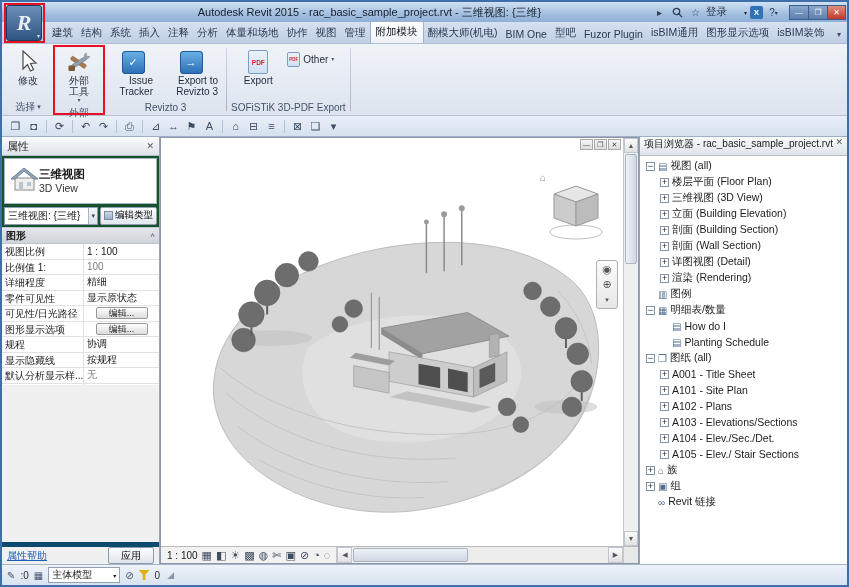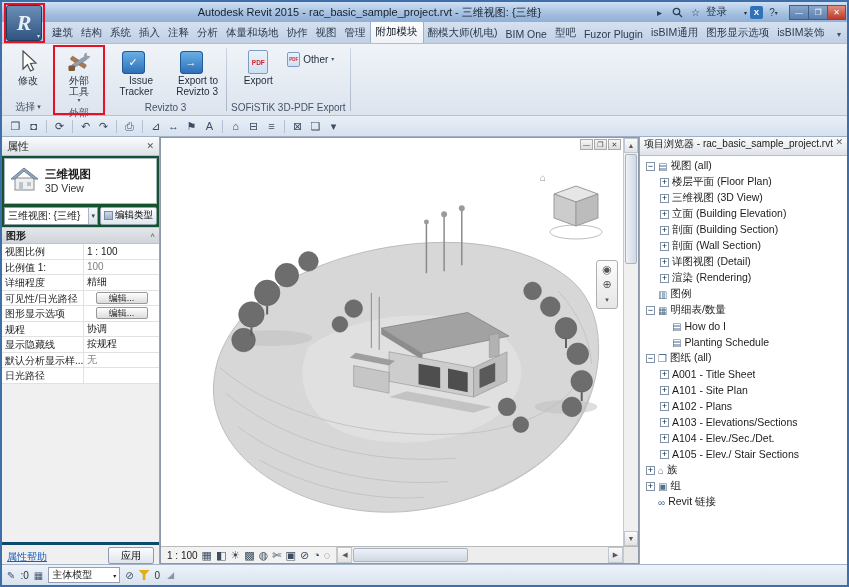--- a/index.html
+++ b/index.html
@@ -48,38 +48,38 @@
 .wrap46{width:48px}
 
 .qat{flex:0 0 21px;height:21px;background:linear-gradient(#e9eff7,#d6e1ef);border-bottom:1px solid #9fb0c6;display:flex;align-items:center;padding:0 5px;gap:1px}
 .qicon{min-width:17px;height:17px;display:flex;align-items:center;justify-content:center;font-size:11px;color:#3c4d63;border-radius:2px}
 .qsep{width:1px;height:13px;background:#b4c1d3;margin:0 3px}
 
 .main{flex:1;display:flex;min-height:0;background:#e8e8e8}
 .props{flex:0 0 158px;width:158px;background:#14532d;border-right:1px solid #98a4b5;display:flex;flex-direction:column;min-height:0}
 .phead{flex:0 0 19px;background:linear-gradient(#fafbfc,#dfe3ea);border-bottom:1px solid #b5bdc9;display:flex;align-items:center;padding:0 5px;font-size:11px}
 .phx{margin-left:auto;font-size:9px;color:#555}
-.typebox{flex:0 0 46px;background:#fff;border:1px solid #a9b4c4;margin:2px 2px 1px;display:flex;align-items:center;gap:6px;padding:2px 4px}
+.typebox{flex:0 0 46px;background:#fff;border:1px solid #a9b4c4;margin:2px 2px 1px;display:flex;align-items:center;padding:2px 4px}
 .tname{font-size:11.5px;font-weight:bold;line-height:14px}
 .tsub{font-weight:normal;font-size:10.5px;color:#333}
 .selrow{flex:0 0 22px;display:flex;gap:2px;padding:1px 2px 2px;align-items:center}
 .vsel{flex:1;height:18px;background:#fff;border:1px solid #8f9cae;display:flex;align-items:center;padding:0 0 0 3px;font-size:10px;overflow:hidden;white-space:nowrap}
 .varrow{margin-left:auto;font-size:7px;color:#444;background:linear-gradient(#f3f6fa,#d9e1ec);border-left:1px solid #a9b4c4;height:100%;display:flex;align-items:center;padding:0 2px}
 .etbtn{height:18px;font-size:9.5px;background:linear-gradient(#fbfcfd,#e2e8f0);border:1px solid #93a0b2;border-radius:2px;display:flex;align-items:center;gap:2px;padding:0 3px;white-space:nowrap}
 .eticon{width:9px;height:9px;background:linear-gradient(#cfd8e6,#9fb0c8);border:1px solid #7b8ba1}
 .pgrid{flex:1;overflow:hidden;background:#f0f0f0;border-top:1px solid #c2c8d2}
 .psec{height:16px;background:linear-gradient(#e3e6ea,#d0d5db);border-bottom:1px solid #bfc4cc;display:flex;align-items:center;justify-content:space-between;padding:0 4px;font-weight:bold;font-size:10px;color:#222}
 .chev{font-weight:normal;font-size:8px;color:#555}
 .prow{display:flex;height:15.5px;background:#fff;border-bottom:1px solid #e2e2e2;font-size:10px}
 .plabel{width:82px;padding:1px 3px;border-right:1px solid #e2e2e2;white-space:nowrap;overflow:hidden;color:#222}
 .pvalue{flex:1;padding:0 3px;white-space:nowrap;overflow:hidden;display:flex;align-items:center}
 .pvalue.muted{color:#7e7e7e}
 .vbtn{margin:0 auto;min-width:52px;height:12px;line-height:11px;font-size:9px;text-align:center;background:linear-gradient(#fefefe,#dcdcdc);border:1px solid #999;border-radius:2px;color:#222;padding:0 4px}
 .pfill{flex:1;background:#f0f0f0}
-.pbottom{flex:0 0 22px;border-top:3px solid #0c4a6e;display:flex;align-items:flex-end;padding:0 5px;background:#f0f0f0}
+.pbottom{flex:0 0 22px;border-top:5px solid #0c4a6e;display:flex;align-items:center;padding:0 5px;background:#f0f0f0}
 .phelp{color:#1b5db8;text-decoration:underline;font-size:10px}
 .applybtn{margin-left:auto;height:17px;padding:0 12px;font-size:10px;background:linear-gradient(#fbfcfd,#dfe5ed);border:1px solid #8f9cae;border-radius:2px}
 
 .canvasw{flex:1;min-width:0;background:#fff;border:1px solid #8d99a9;display:flex;flex-direction:column;position:relative}
 .scene{flex:1;position:relative;overflow:hidden}
 .scene svg.scn{position:absolute;left:0;top:0;width:calc(100% - 15px);height:100%}
 .vwbtns{position:absolute;top:1px;right:17px;display:flex;gap:1px;z-index:4}
 .vwb{width:13px;height:11px;font-size:7px;color:#4a4a4a;background:linear-gradient(#f6f6f6,#ddd);border:1px solid #aaa;display:flex;align-items:center;justify-content:center}
 .viewcube{position:absolute;top:42px;right:30px;z-index:3}
 .vchome{position:absolute;top:34px;right:92px;font-size:10px;color:#8a8a8a;z-index:3}
@@ -336,20 +336,24 @@
           </div>
           <div class="prow">
             <div class="plabel">比例值 1:</div>
             <div class="pvalue muted">100</div>
           </div>
           <div class="prow">
             <div class="plabel">详细程度</div>
             <div class="pvalue">精细</div>
           </div>
           <div class="prow">
+            <div class="plabel">零件可见性</div>
+            <div class="pvalue">显示原状态</div>
+          </div>
+          <div class="prow">
             <div class="plabel">可见性/日光路径</div>
             <div class="pvalue">
               <span class="vbtn">编辑...</span>
             </div>
           </div>
           <div class="prow">
             <div class="plabel">图形显示选项</div>
             <div class="pvalue">
               <span class="vbtn">编辑...</span>
             </div>

